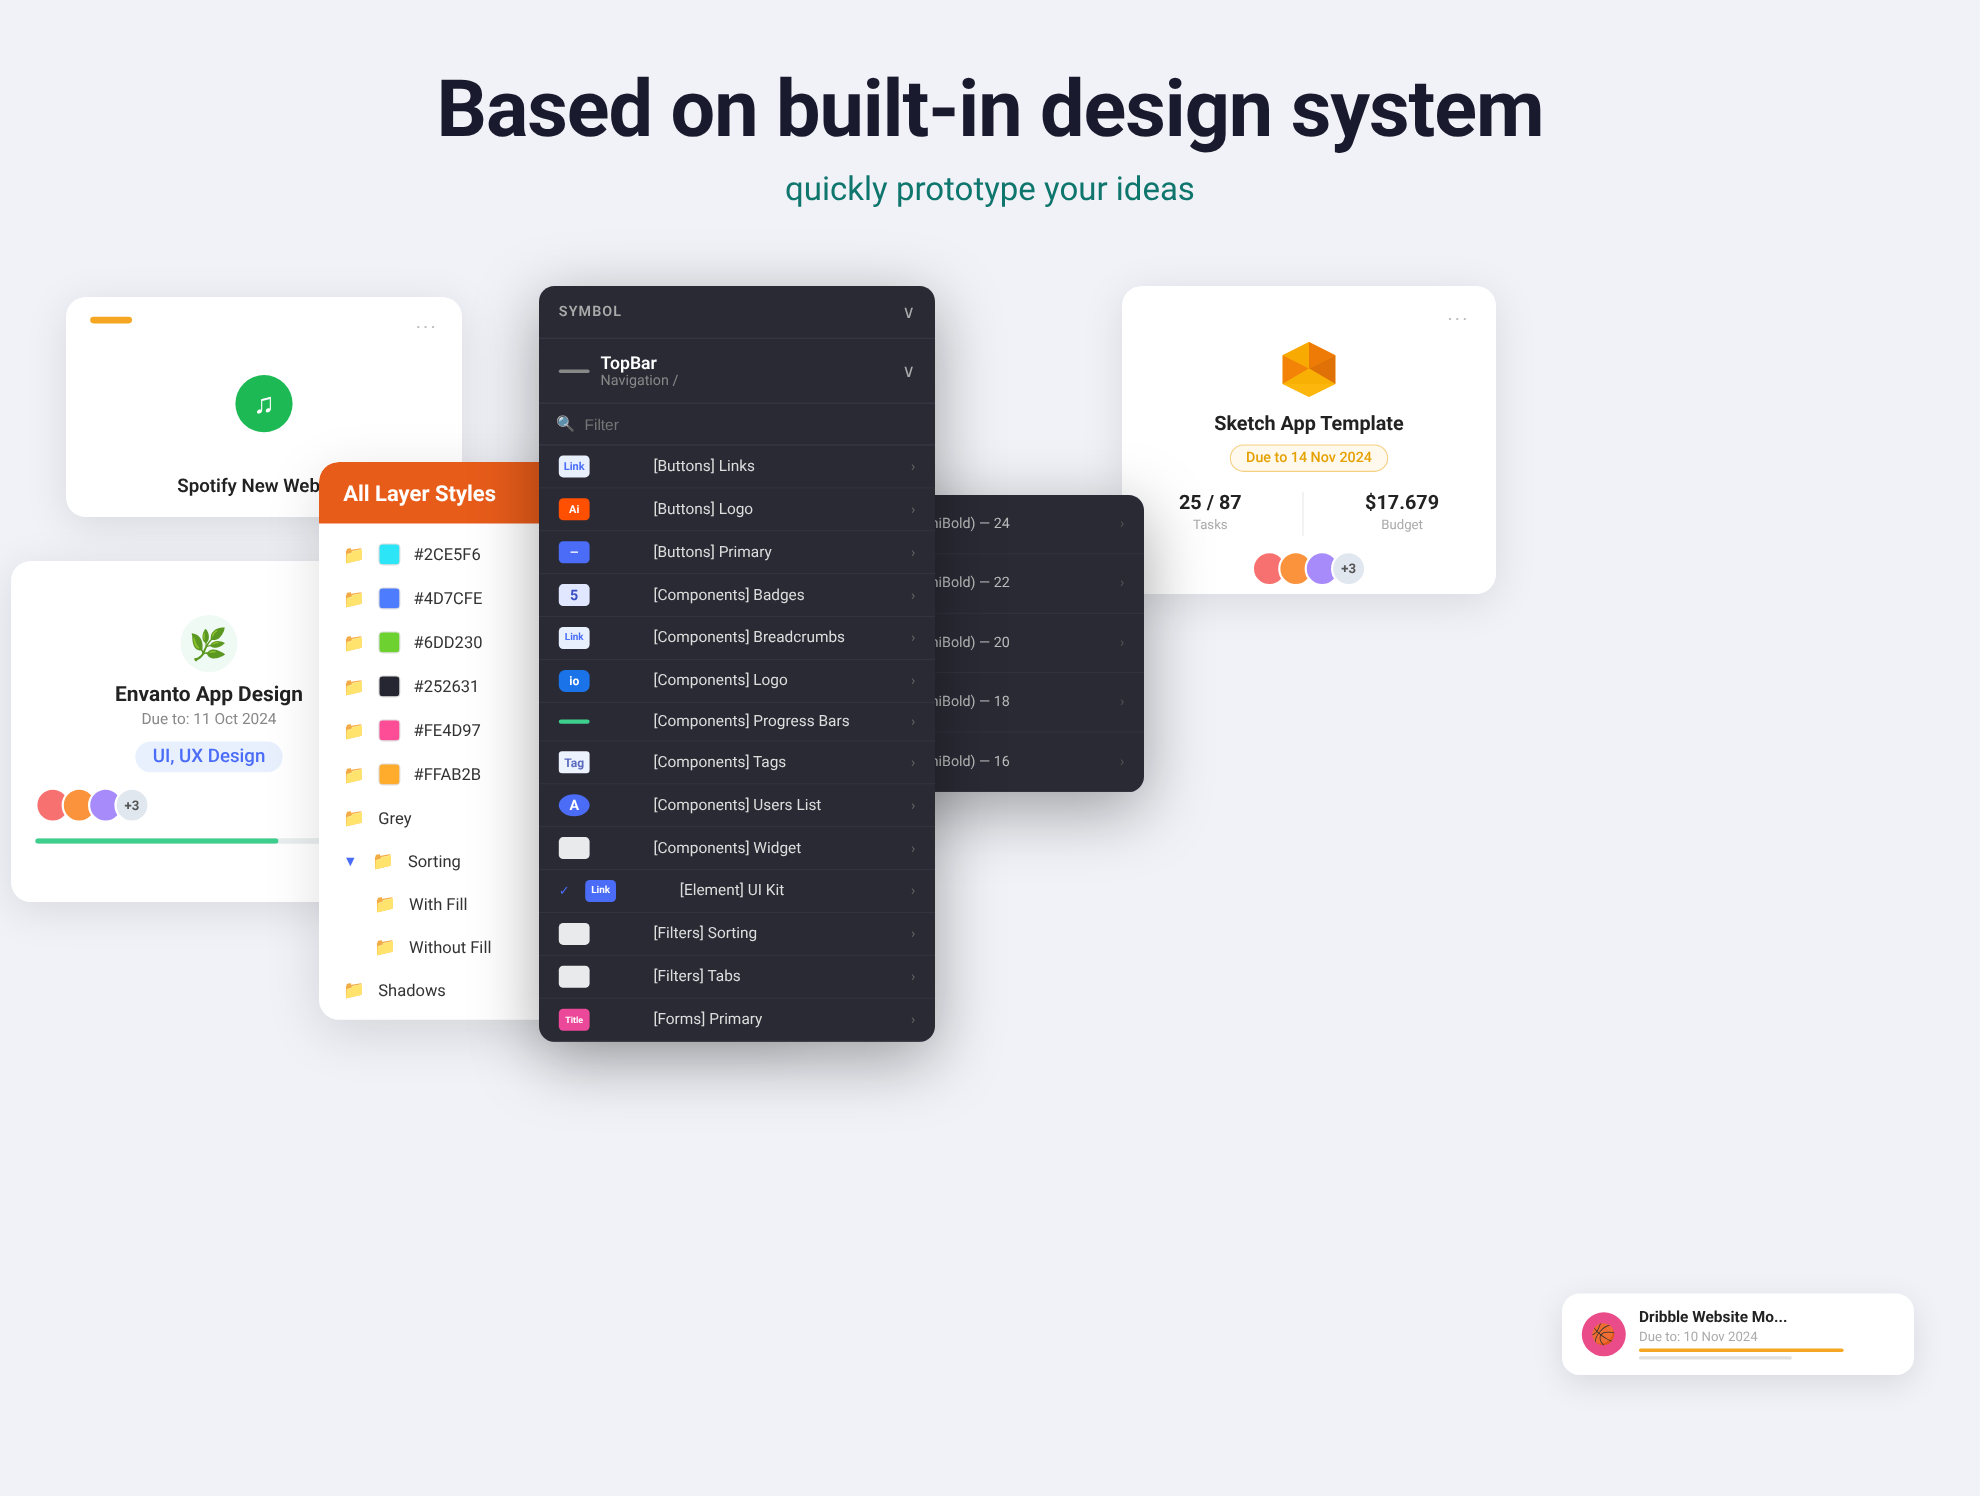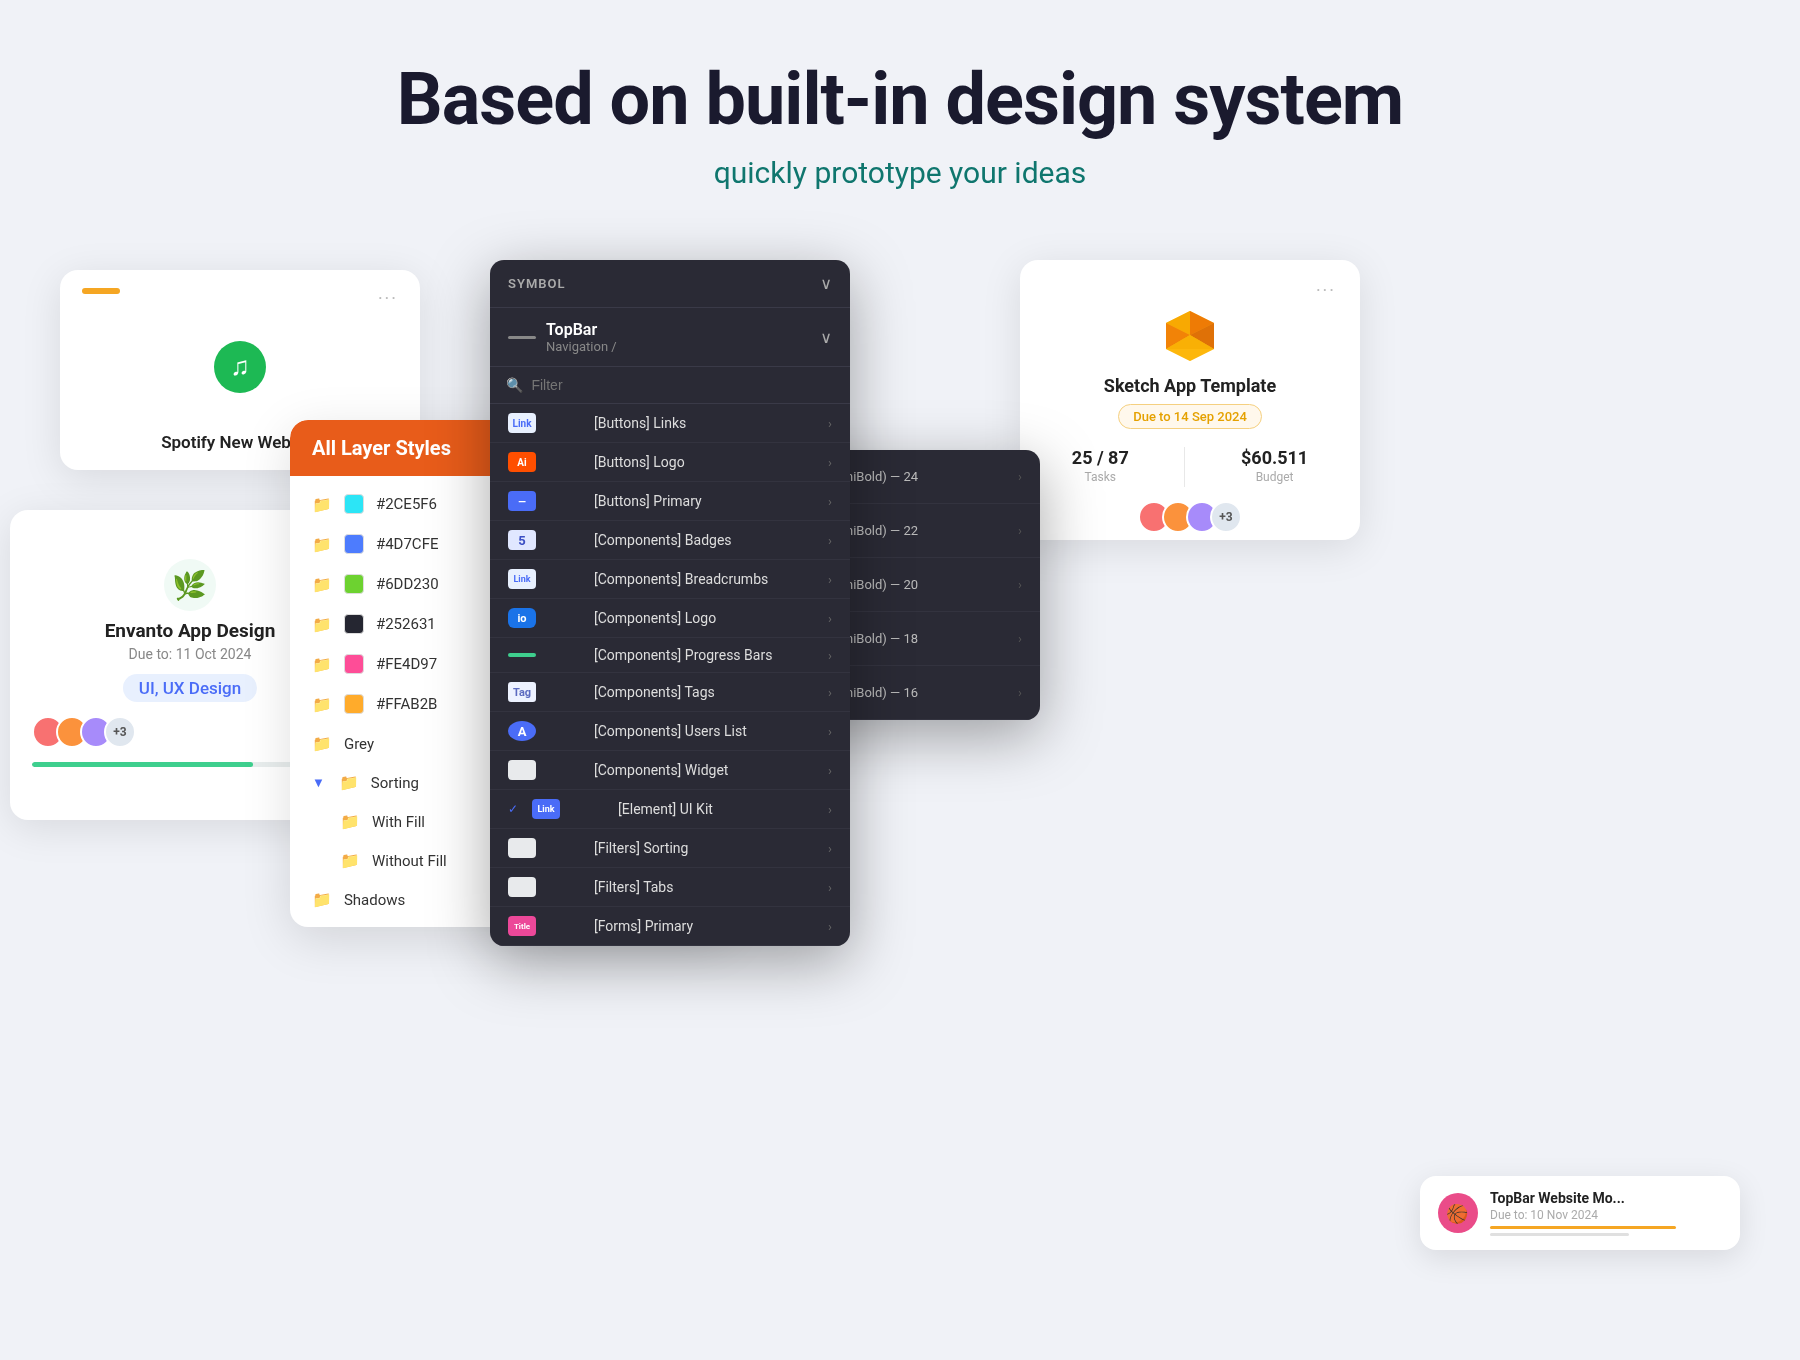--- a/index.html
+++ b/index.html
@@ -736,45 +736,45 @@
         <polygon points="29,4 53,16 29,28" fill="#EA6C00" opacity="0.8"></polygon>
         <polygon points="29,4 5,16 29,28" fill="#F7A700" opacity="0.9"></polygon>
         <polygon points="5,16 29,28 5,42" fill="#EC6C00" opacity="0.7"></polygon>
         <polygon points="53,16 53,42 29,28" fill="#D15200" opacity="0.7"></polygon>
         <polygon points="29,28 5,42 53,42" fill="#F0A500" opacity="0.6"></polygon>
         <polygon points="29,28 5,42 29,54 53,42" fill="#FDB300" opacity="0.5"></polygon>
       </svg>
     </div>
     <div class="sketch-title">Sketch App Template</div>
     <div class="sketch-due-badge">
-      <div class="sketch-due-pill">Due to 14 Sep 2024</div>
+      <div class="sketch-due-pill">Due to 14 Nov 2024</div>
     </div>
     <div class="sketch-stats">
       <div class="sketch-stat">
         <div class="sketch-stat-val">25 / 87</div>
         <div class="sketch-stat-label">Tasks</div>
       </div>
       <div class="sketch-stat-divider"></div>
       <div class="sketch-stat">
-        <div class="sketch-stat-val">$60.511</div>
+        <div class="sketch-stat-val">$17.679</div>
         <div class="sketch-stat-label">Budget</div>
       </div>
     </div>
     <div class="sketch-avatars">
       <div class="avatar-circle" style="background:#f87171;"></div>
       <div class="avatar-circle" style="background:#fb923c;"></div>
       <div class="avatar-circle" style="background:#a78bfa;"></div>
       <div class="avatar-count">+3</div>
     </div>
   </div>
 
   <div class="dribble-notif" style="position:absolute;bottom:80px;right:60px;">
     <div class="dribble-icon">🏀</div>
     <div class="dribble-text">
-      <div class="dribble-title">TopBar Website Mo...</div>
+      <div class="dribble-title">Dribble Website Mo...</div>
       <div class="dribble-due">Due to: 10 Nov 2024</div>
       <div class="dribble-bars">
         <div class="dribble-bar" style="background:#f5a623;width:80%;"></div>
         <div class="dribble-bar" style="background:#e0e0e0;width:60%;"></div>
       </div>
     </div>
   </div>
 
 </div>
 

